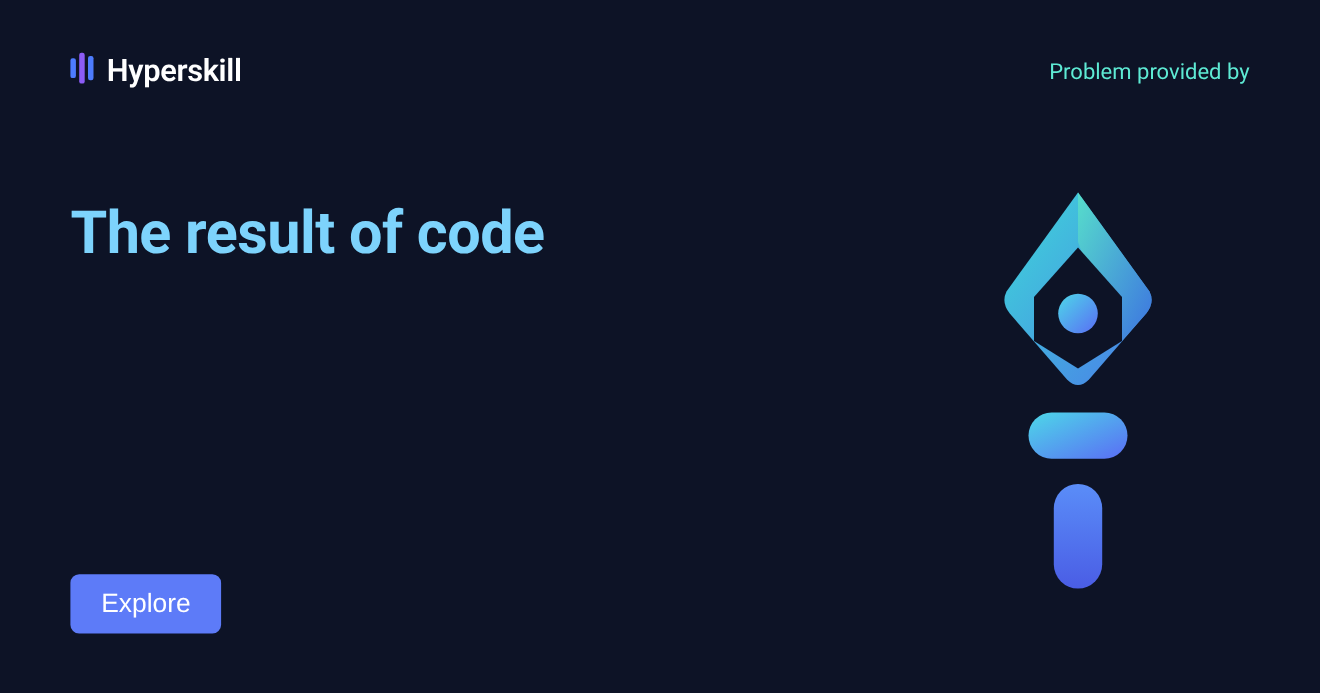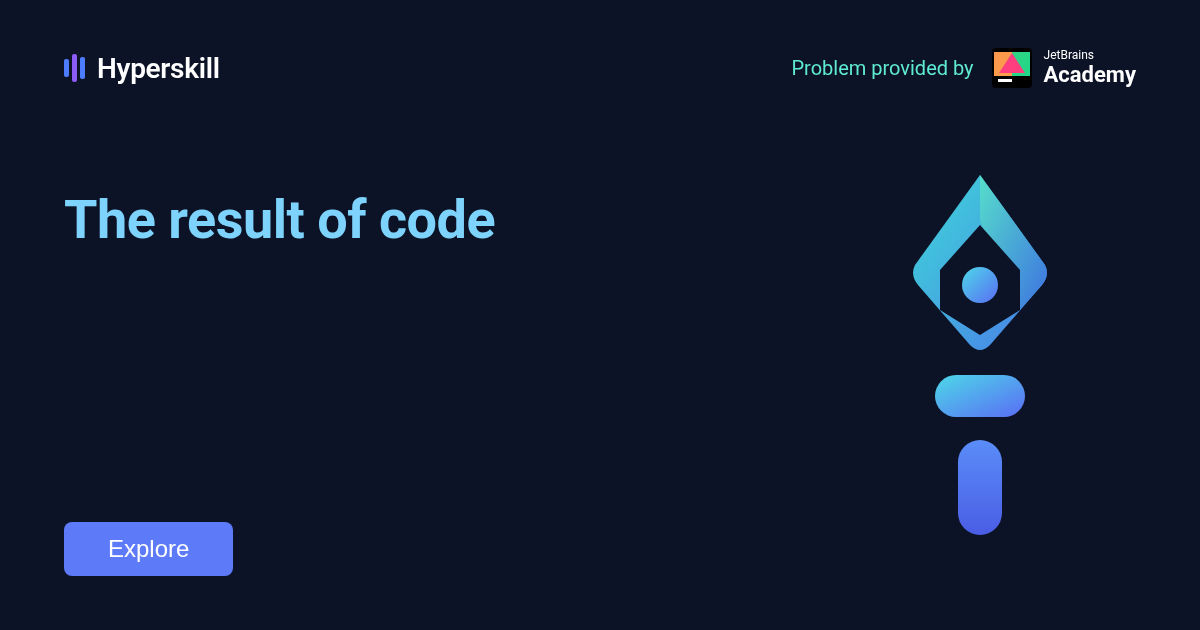--- a/index.html
+++ b/index.html
@@ -16,21 +16,21 @@
       overflow: hidden;
     }
     .header {
       display: flex;
       justify-content: space-between;
       align-items: center;
       padding: 48px 64px 0 64px;
     }
     .logo-section {
       display: flex;
-      align-items: center;
+      align-items: flex-start;
       gap: 12px;
     }
     .logo-icon {
       display: flex;
       align-items: center;
       gap: 3px;
       height: 28px;
     }
     .logo-bar {
       width: 5px;
@@ -135,21 +135,21 @@
       font-size: 28px;
       font-weight: 400;
     }
     .explore-btn {
       position: absolute;
       bottom: 54px;
       left: 64px;
       background: #5d7bf8;
       color: #ffffff;
       border: none;
-      padding: 13px 44px;
+      padding: 13px 28px;
       font-size: 24px;
       font-weight: 500;
       border-radius: 8px;
       cursor: pointer;
     }
     .badge-icon {
       position: absolute;
       right: 120px;
       top: 170px;
       width: 200px;
@@ -163,30 +163,20 @@
   <div class="logo-section">
     <div class="logo-icon">
       <div class="logo-bar logo-bar-1"></div>
       <div class="logo-bar logo-bar-2"></div>
       <div class="logo-bar logo-bar-3"></div>
     </div>
     <span class="logo-text">Hyperskill</span>
   </div>
   <div class="provider-section">
     <span class="provider-text">Problem provided by</span>
-    <div class="jetbrains-section">
-      <div class="jetbrains-icon">
-        <div class="jetbrains-triangle"></div>
-        <div class="jetbrains-under"></div>
-      </div>
-      <div class="jetbrains-text">
-        <span class="jetbrains-small">JetBrains</span>
-        <span class="jetbrains-large">Academy</span>
-      </div>
-    </div>
   </div>
 </div>
 
 <div class="main-content">
   <div class="text-content">
     <h1 class="title">The result of code</h1>
   </div>
 </div>
 
 <div class="badge-icon">

